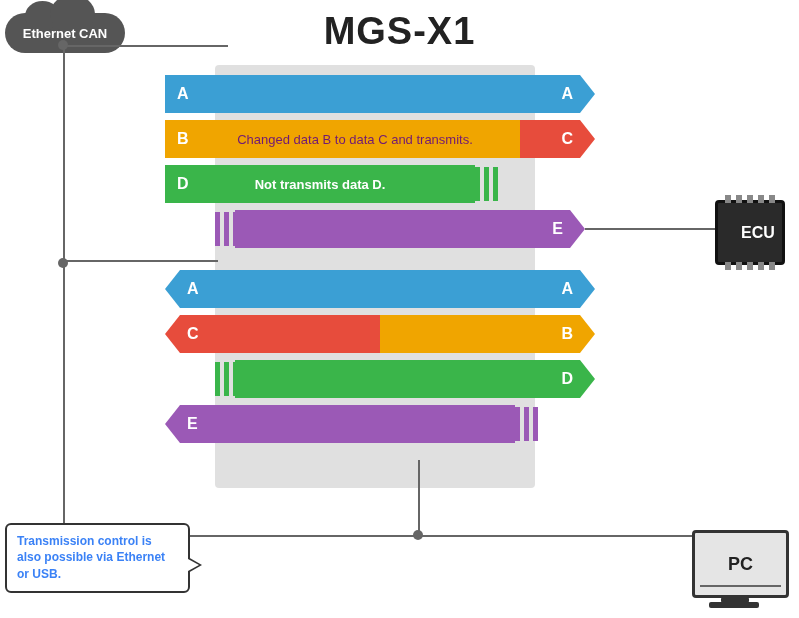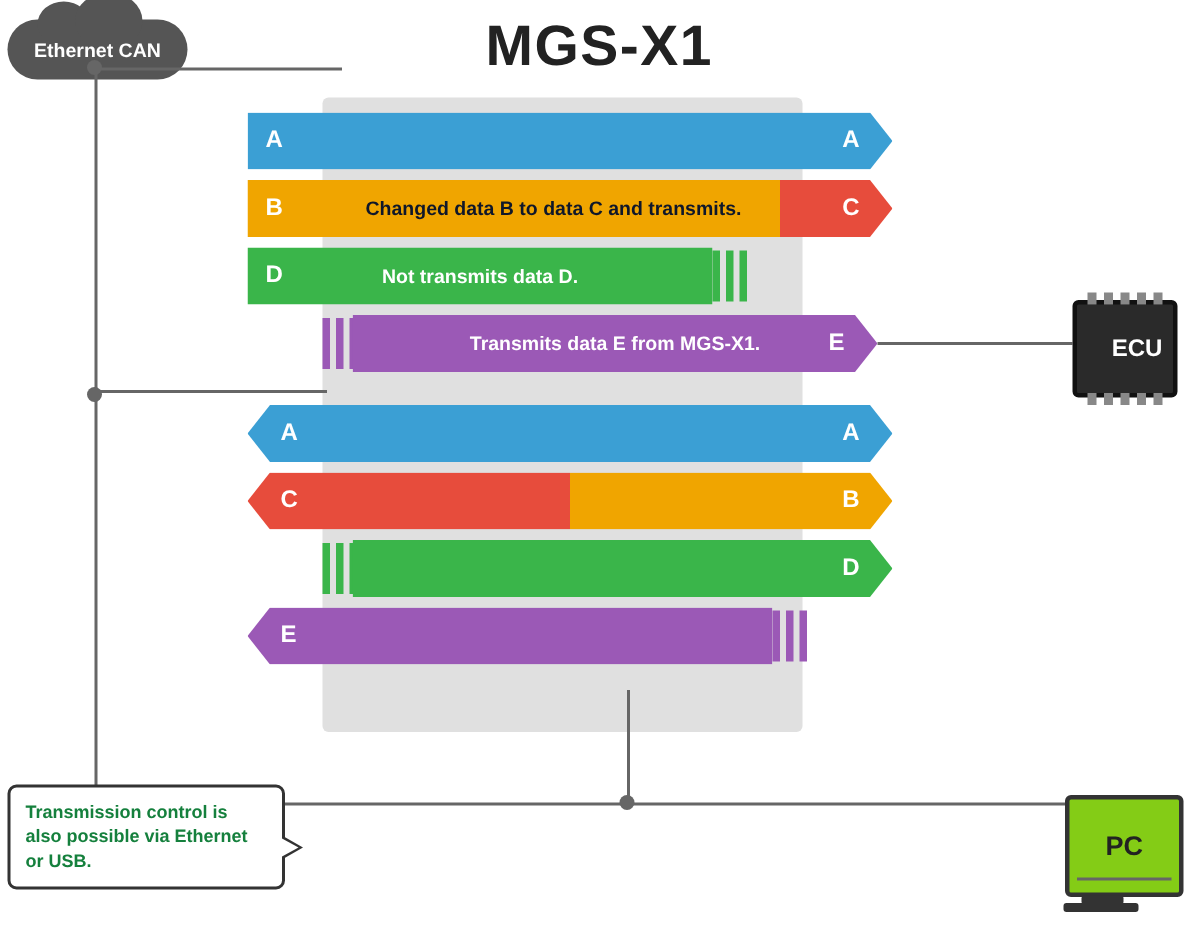--- a/index.html
+++ b/index.html
@@ -98,21 +98,21 @@
 <div style="position:absolute; top:75px; left:165px; width:430px; height:38px;">
   <div style="position:absolute; left:0; width:430px; height:38px; background:#3b9fd4; clip-path: polygon(0% 0%, calc(100% - 15px) 0%, 100% 50%, calc(100% - 15px) 100%, 0% 100%);">
     <span style="position:absolute; left:12px; top:50%; transform:translateY(-50%); font-weight:900; font-size:16px; color:#fff;">A</span>
     <span style="position:absolute; right:22px; top:50%; transform:translateY(-50%); font-weight:900; font-size:16px; color:#fff;">A</span>
   </div>
 </div>
 
 <div style="position:absolute; top:120px; left:165px; width:430px; height:38px;">
   <div style="position:absolute; left:0; width:380px; height:38px; background:#f0a500; clip-path: polygon(0% 0%, 100% 0%, 100% 100%, 0% 100%);">
     <span style="position:absolute; left:12px; top:50%; transform:translateY(-50%); font-weight:900; font-size:16px; color:#fff;">B</span>
-    <span style="position:absolute; left:50%; transform:translate(-50%,-50%); top:50%; font-size:13px; font-weight:700; color:#0f172a; white-space:nowrap;margin-left:14px;">Changed data B to data C and transmits.</span>
+    <span style="position:absolute; left:50%; transform:translate(-50%,-50%); top:50%; font-size:13px; font-weight:400; color:#701a75; white-space:nowrap;">Changed data B to data C and transmits.</span>
   </div>
 
   <div style="position:absolute; left:355px; width:75px; height:38px; background:#e74c3c; clip-path: polygon(0% 0%, calc(100% - 15px) 0%, 100% 50%, calc(100% - 15px) 100%, 0% 100%);">
     <span style="position:absolute; right:22px; top:50%; transform:translateY(-50%); font-weight:900; font-size:16px; color:#fff;">C</span>
   </div>
 </div>
 
 <div style="position:absolute; top:165px; left:165px; width:320px; height:38px;">
   <div style="position:absolute; left:0; width:310px; height:38px; background:#3ab54a; clip-path: polygon(0% 0%, 100% 0%, 100% 100%, 0% 100%);">
     <span style="position:absolute; left:12px; top:50%; transform:translateY(-50%); font-weight:900; font-size:16px; color:#fff;">D</span>
@@ -127,21 +127,20 @@
 </div>
 
 <div style="position:absolute; top:210px; left:215px; width:370px; height:38px;">
 
   <div style="position:absolute; left:0; top:2px; display:flex; gap:4px;">
     <div style="width:5px; height:34px; background:#9b59b6;"></div>
     <div style="width:5px; height:34px; background:#9b59b6;"></div>
     <div style="width:5px; height:34px; background:#9b59b6;"></div>
   </div>
   <div style="position:absolute; left:20px; width:350px; height:38px; background:#9b59b6; clip-path: polygon(0% 0%, calc(100% - 15px) 0%, 100% 50%, calc(100% - 15px) 100%, 0% 100%);">
-    <span style="position:absolute; left:50%; transform:translate(-50%,-50%); top:50%; font-size:13px; font-weight:700; color:#fff; white-space:nowrap;">Transmits data E from MGS-X1.</span>
     <span style="position:absolute; right:22px; top:50%; transform:translateY(-50%); font-weight:900; font-size:16px; color:#fff;">E</span>
   </div>
 </div>
 
 <div style="position:absolute; top:228px; left:585px; width:130px; height:2px; background:#666;"></div>
 
 <div style="position:absolute; top:200px; left:715px; width:70px; height:65px; background:#2a2a2a; border:3px solid #111; border-radius:4px; display:flex; flex-direction:column; align-items:center; justify-content:center;">
 
   <div style="position:absolute; top:-8px; left:5px; right:5px; display:flex; justify-content:space-around;">
     <div style="width:6px; height:8px; background:#888;"></div>
@@ -213,27 +212,27 @@
 
 <div style="position:absolute; top:535px; left:63px; width:355px; height:2px; background:#666;"></div>
 
 <div class="dot" style="left:58px; top:530px;"></div>
 <div class="dot" style="left:413px; top:530px;"></div>
 
 <div style="position:absolute; left:418px; top:460px; width:2px; height:77px; background:#666;"></div>
 
 <div style="position:absolute; top:535px; left:418px; width:297px; height:2px; background:#666;"></div>
 
-<div style="position:absolute; bottom:20px; right:10px; width:79px; height:68px; border:3px solid #333; border-radius:4px; background:#84cc16; display:flex; align-items:center; justify-content:center; flex-direction:column;">
+<div style="position:absolute; bottom:20px; right:10px; width:97px; height:68px; border:3px solid #333; border-radius:4px; background:#e5e5e5; display:flex; align-items:center; justify-content:center; flex-direction:column;">
   <span style="font-size:18px; font-weight:900; color:#222;">PC</span>
 
   <div style="position:absolute; bottom:8px; left:5px; right:5px; height:2px; background:#666;"></div>
 </div>
 
 <div style="position:absolute; bottom:15px; right:50px; width:28px; height:6px; background:#333; border-radius:2px;"></div>
 <div style="position:absolute; bottom:10px; right:40px; width:50px; height:6px; background:#333; border-radius:2px;"></div>
 
-<div style="position:absolute; left:5px; bottom:25px; width:185px; background:#fff; border:2.5px solid #333; border-radius:6px; padding:8px 10px; font-size:12px; font-weight:700; color:#15803d; line-height:1.4;">
+<div style="position:absolute; left:5px; bottom:25px; width:185px; background:#fff; border:2.5px solid #333; border-radius:6px; padding:8px 10px; font-size:12px; font-weight:700; color:#3b82f6; line-height:1.4;">
   <span>Transmission control is also possible via Ethernet or USB.</span>
   
   <div style="position:absolute; right:-14px; bottom:18px; width:0; height:0; border-top:8px solid transparent; border-bottom:8px solid transparent; border-left:14px solid #333;"></div>
   <div style="position:absolute; right:-11px; bottom:20px; width:0; height:0; border-top:6px solid transparent; border-bottom:6px solid transparent; border-left:11px solid #fff;"></div>
 </div>
 
 </body></html>

